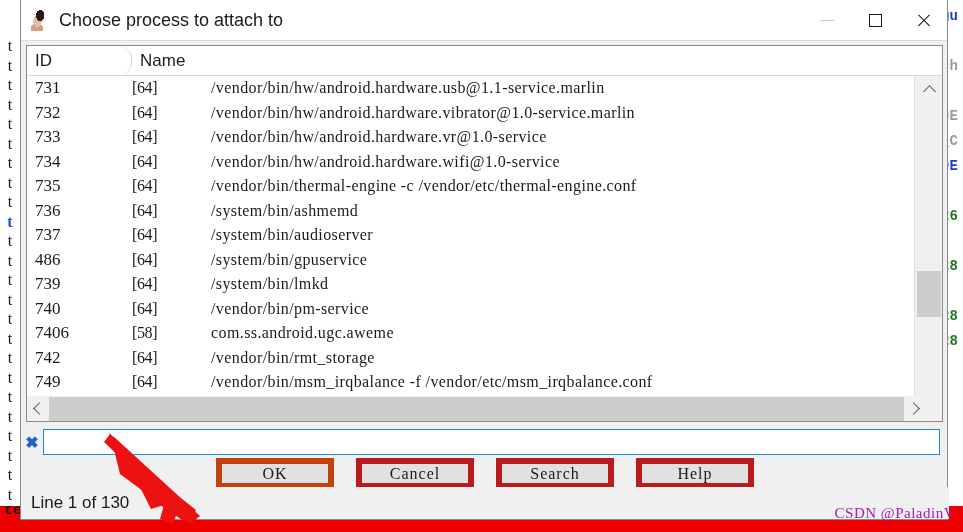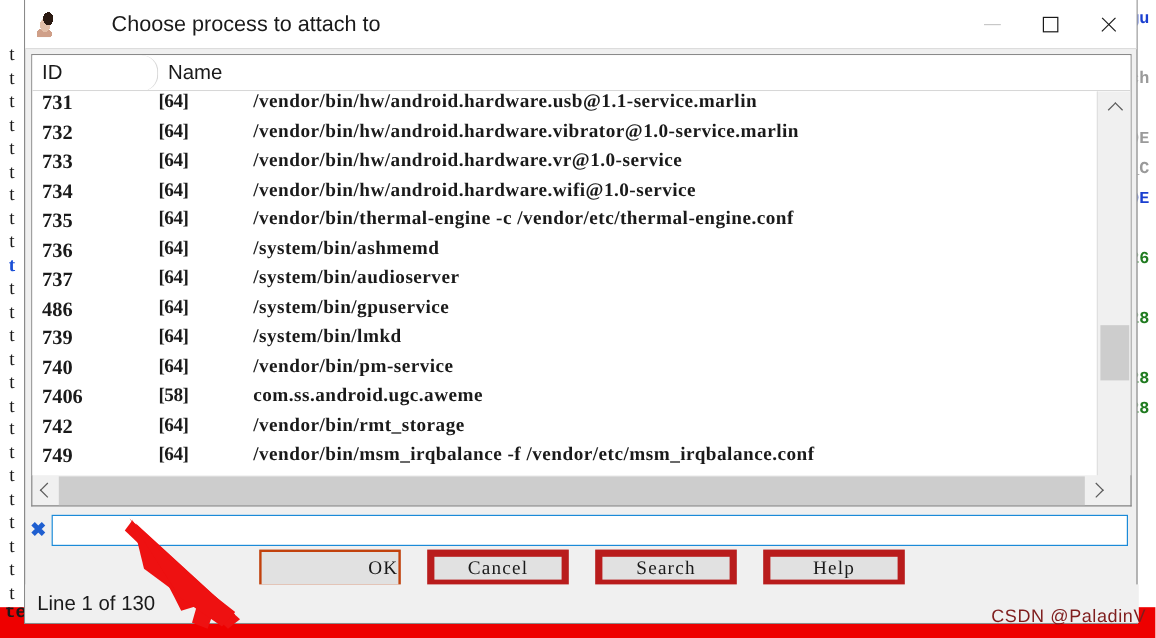--- a/index.html
+++ b/index.html
@@ -78,23 +78,23 @@
   }
   #bg-red-line .col-rz {
     position: absolute;
     left: 748px; top: -4px;
     font-family: "Liberation Mono", monospace;
     font-size: 15px; font-weight: bold; color: #1a1a1a;
   }
   #watermark {
     position: absolute;
     right: 8px; top: 505px;
-    font-family: Liberation Sans, sans-serif;
+    font-family: Liberation Serif, serif;
     font-size: 15px;
-    color: #7f1d1d;
+    color: #a21caf;
     letter-spacing: 0.5px;
     z-index: 60;
   }
 
   
   #dialog {
     position: absolute;
     left: 20px; top: 0;
     width: 928px;
     height: 520px;
@@ -118,21 +118,20 @@
     background:
       radial-gradient(ellipse 7px 9px at 60% 30%, #2b1a12 0%, #2b1a12 60%, rgba(43,26,18,0) 61%),
       radial-gradient(ellipse 6px 8px at 48% 55%, #e3bfa8 0%, #e3bfa8 70%, rgba(227,191,168,0) 71%),
       radial-gradient(ellipse 9px 7px at 45% 88%, #cf9f88 0%, #cf9f88 70%, rgba(207,159,136,0) 71%),
       #ffffff;
   }
   #title-text {
     font-size: 18px;
     color: #1a1a1a;
     font-family: "Liberation Sans", sans-serif;
-    margin-left: 34px;
   }
   .win-btn {
     width: 48px; height: 40px;
     display: flex; align-items: center; justify-content: center;
     font-family: "Liberation Sans", sans-serif;
   }
   #win-controls { margin-left: auto; display: flex; height: 40px; }
   .min-glyph {
     width: 14px; height: 1px; background: #c8c8c8;
   }
@@ -181,24 +180,23 @@
 
   #list-body {
     position: relative;
     flex: 1;
     overflow: hidden;
     background: #ffffff;
   }
   .proc-row {
     display: flex;
     height: 24.5px;
-    align-items: flex-start;
+    align-items: center;
     font-family: "Liberation Serif", serif;
     white-space: nowrap;
-    font-weight: bold;
   }
   .cell-id {
     width: 105px;
     padding-left: 8px;
     font-size: 17px;
     color: #1a1a1a;
   }
   .cell-bits {
     width: 46px;
     font-size: 16px;
@@ -306,22 +304,21 @@
     width: 118px; height: 31px;
     background: #e1e1e1;
     border: 6px solid #b91c1c;
     font-family: "Liberation Serif", serif;
     font-size: 16px;
     color: #1a1a1a;
     letter-spacing: 1px;
     cursor: default;
   }
   .dlg-btn.default {
-    border: 2px solid #c2410c;
-    text-align: right;
+    border: 6px solid #c2410c;
   }
 
   
   #statusbar {
     position: absolute;
     left: 0; bottom: 0;
     width: 928px; height: 32px;
     display: flex;
     align-items: center;
     background: #f0f0f0;

